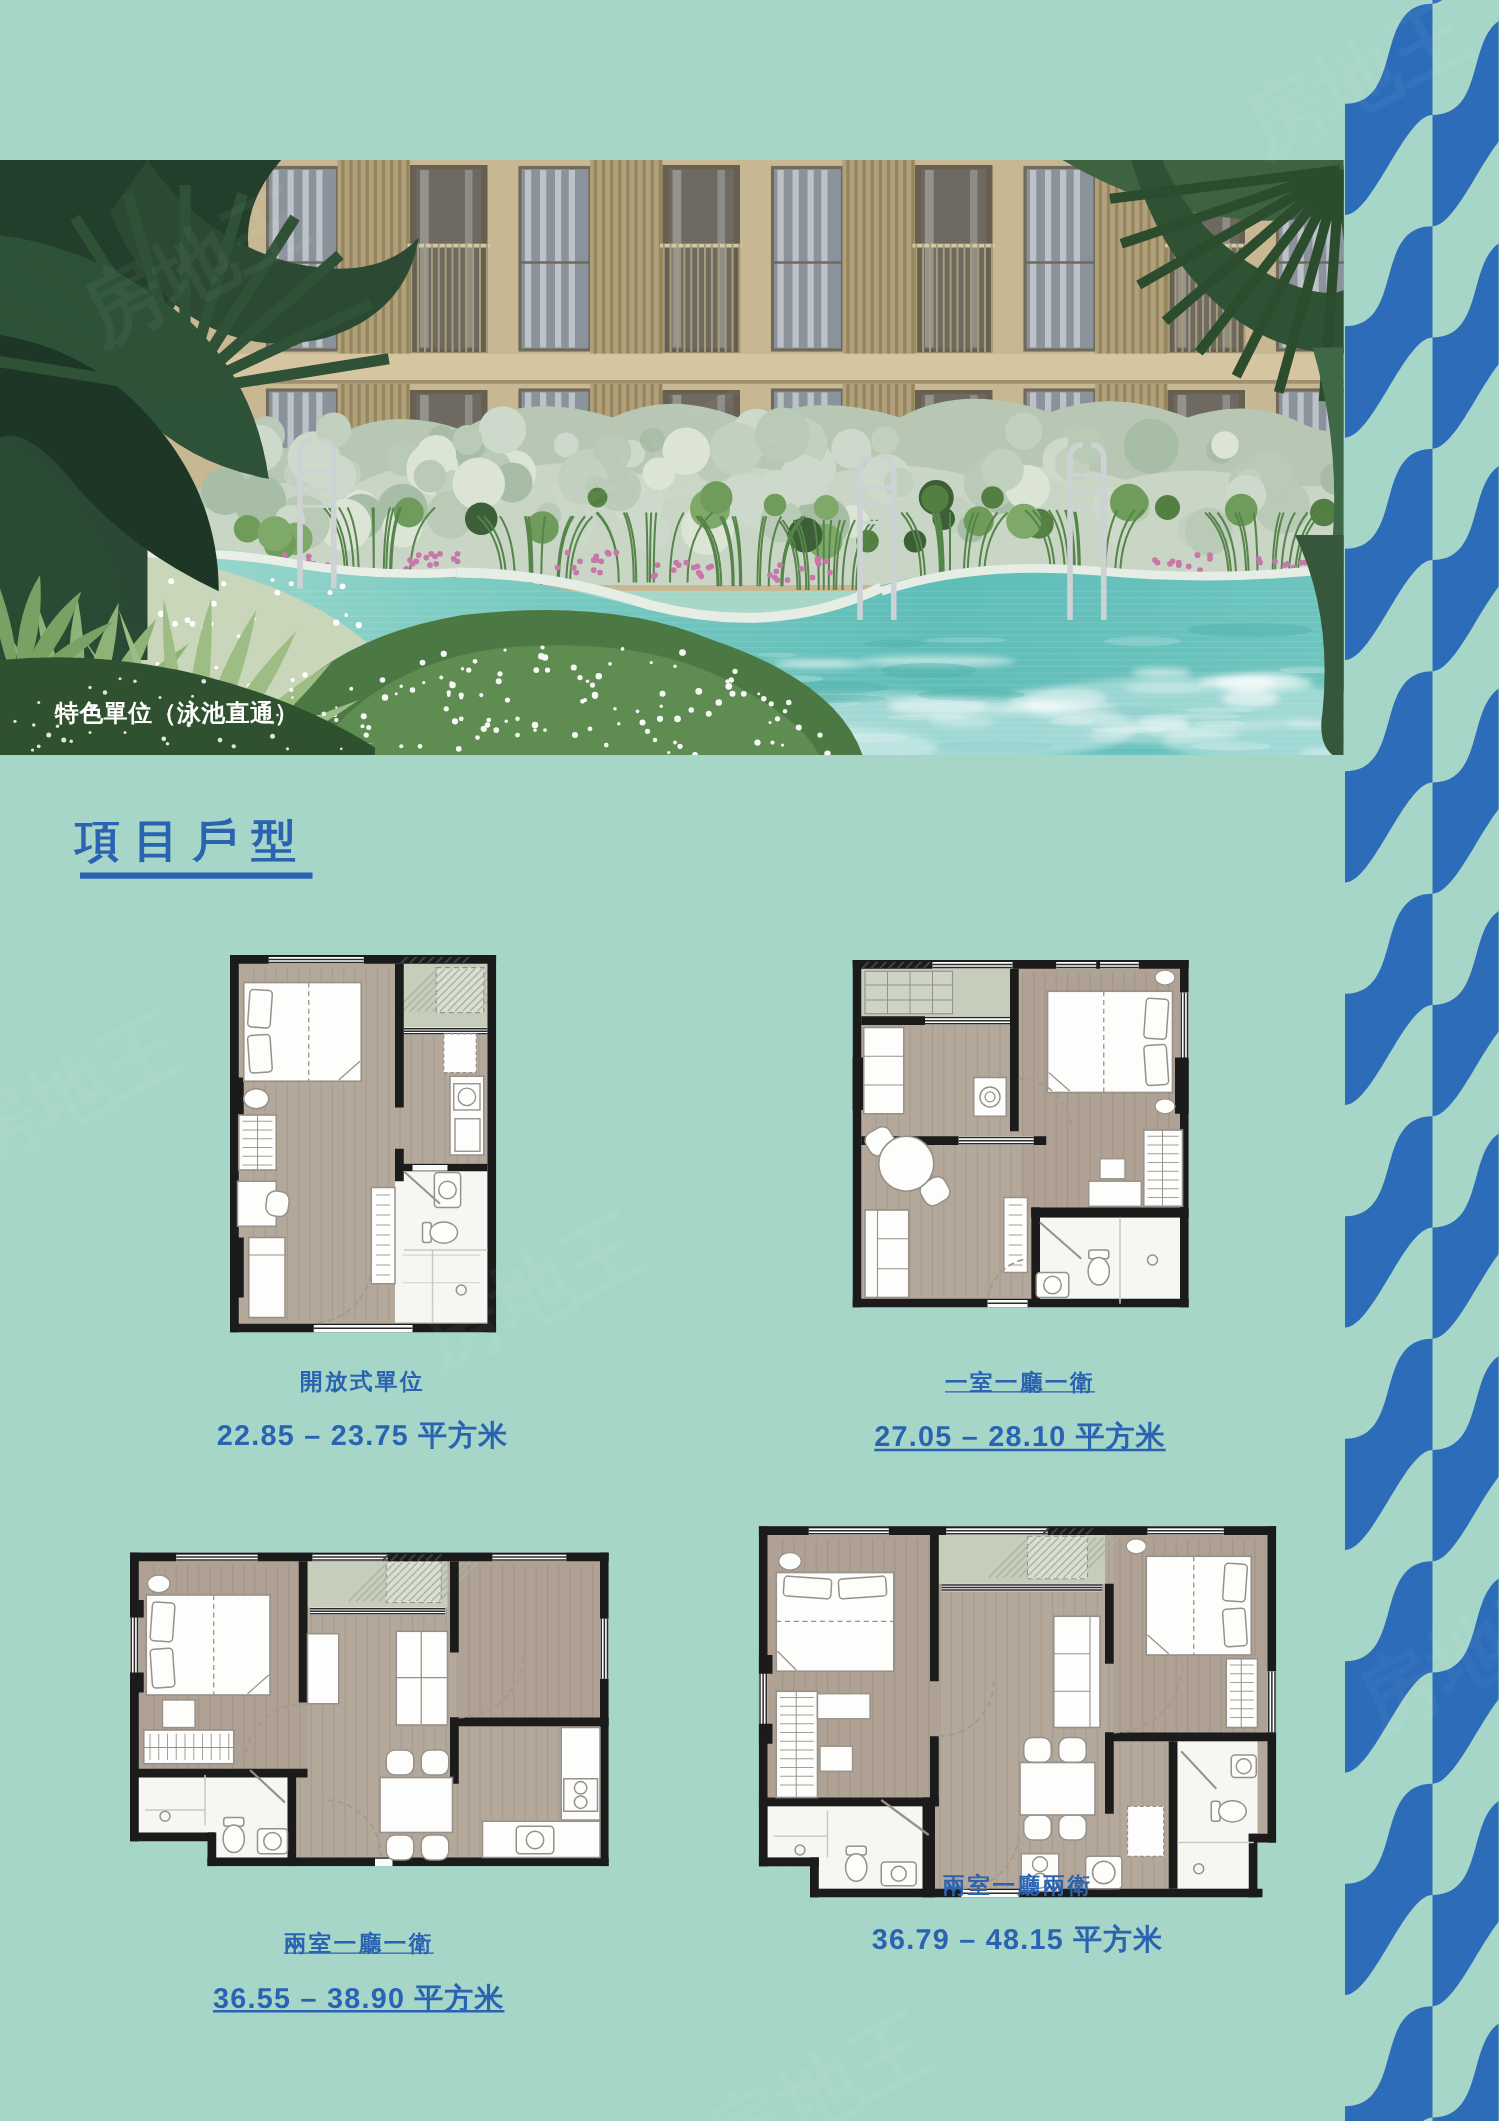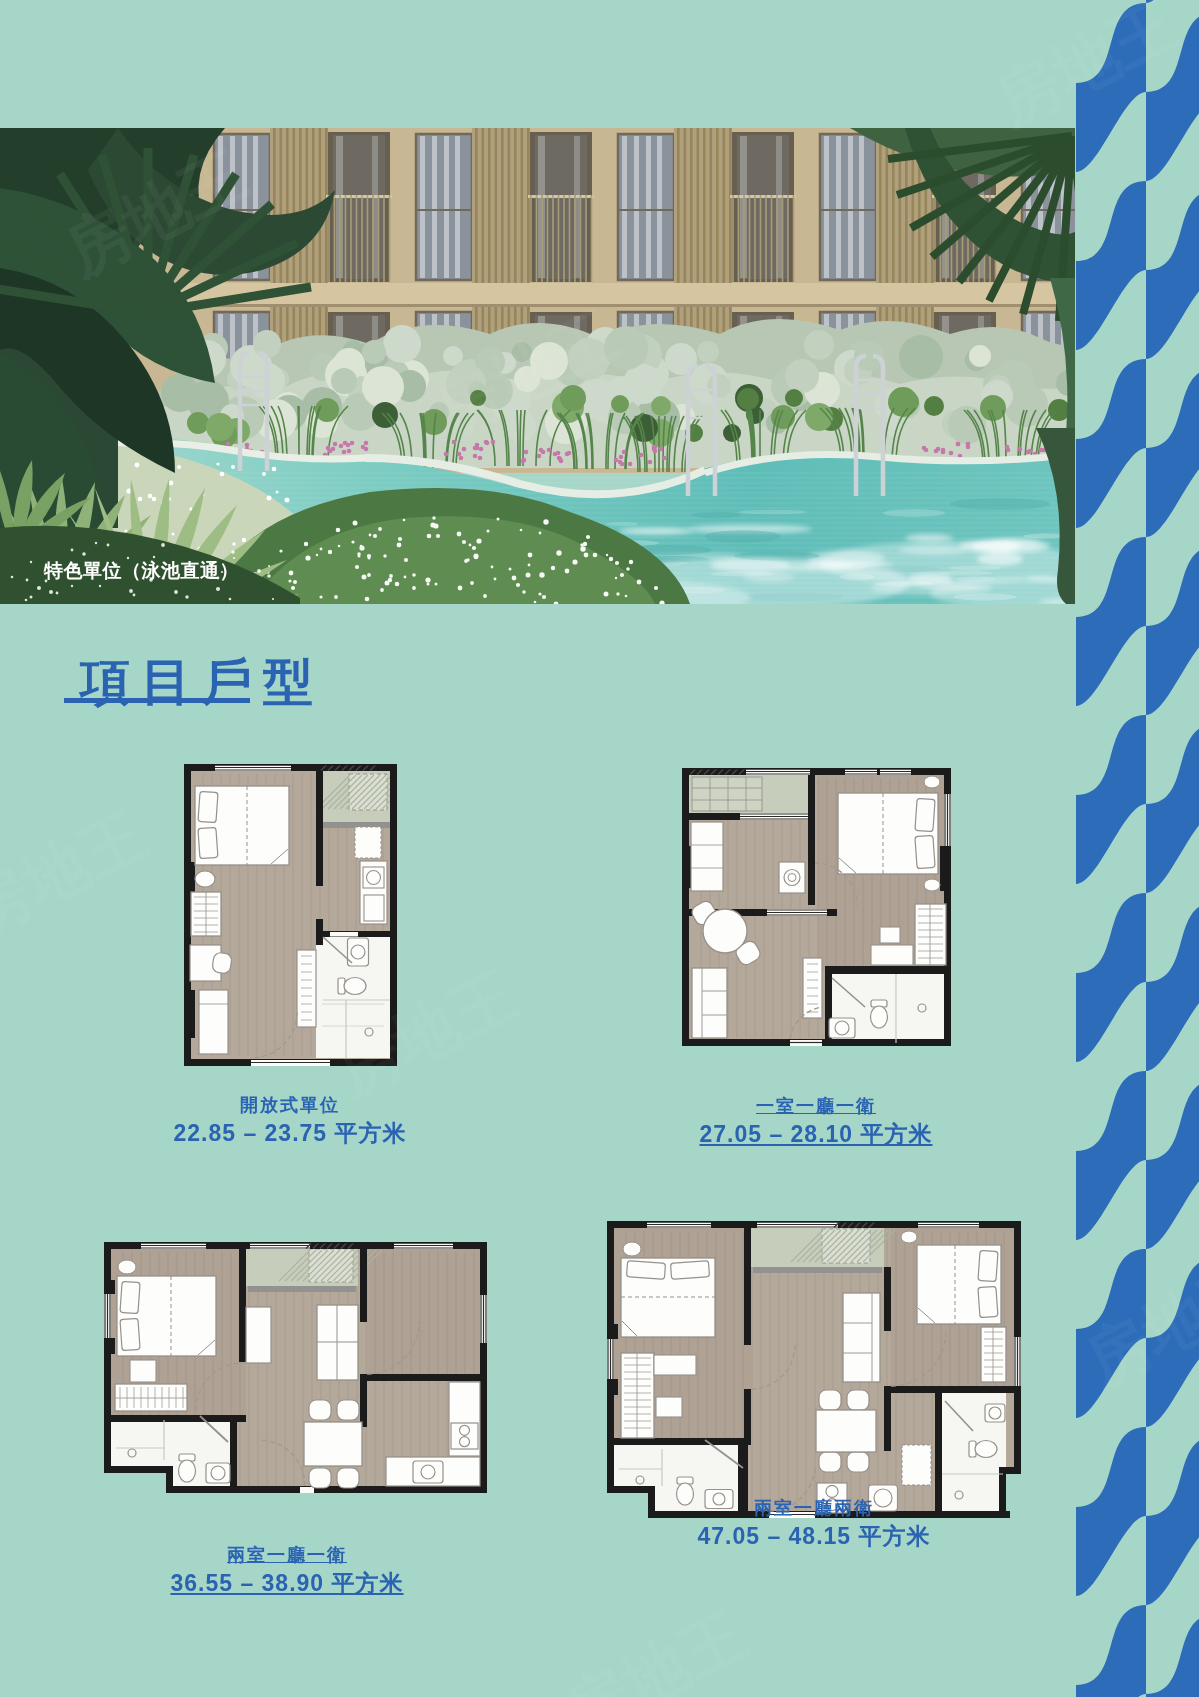--- a/index.html
+++ b/index.html
@@ -1,21 +1,21 @@
 <!DOCTYPE html>
 <html><head>
 <meta charset="utf-8">
 <style>
   html,body { margin:0; padding:0; }
   body { width:1199px; height:1697px; background:#a6d6c8; overflow:hidden;
          font-family:"Liberation Sans", sans-serif; position:relative; }
   .abs { position:absolute; }
   .cap { position:absolute; text-align:center; color:#2a63b1; font-weight:bold; }
   .cap .l1 { font-size:18px; letter-spacing:2px; }
-  .cap .l2 { font-size:23px; margin-top:1px; letter-spacing:1px; }
+  .cap .l2 { font-size:23px; margin-top:16px; letter-spacing:1px; }
 </style>
 </head>
 <body>
 
 <svg class="abs" style="left:0;top:128px" width="1075" height="476" viewBox="0 0 1075 476">
 <defs>
 <linearGradient id="poolg" x1="0" y1="0" x2="1" y2="0">
 <stop offset="0" stop-color="#aedcd2"></stop>
 <stop offset="0.35" stop-color="#7cccc2"></stop>
 <stop offset="0.7" stop-color="#5fbdb8"></stop>
@@ -903,21 +903,21 @@
 <path d="M70,982.0 C118,982.0 92,902.0 140,902.0 L140,991.0 C118,991.0 92,1071.0 70,1071.0 Z"></path>
 <path d="M70,1160.0 C118,1160.0 92,1080.0 140,1080.0 L140,1169.0 C118,1169.0 92,1249.0 70,1249.0 Z"></path>
 <path d="M70,1338.0 C118,1338.0 92,1258.0 140,1258.0 L140,1347.0 C118,1347.0 92,1427.0 70,1427.0 Z"></path>
 <path d="M70,1516.0 C118,1516.0 92,1436.0 140,1436.0 L140,1525.0 C118,1525.0 92,1605.0 70,1605.0 Z"></path>
 <path d="M70,1694.0 C118,1694.0 92,1614.0 140,1614.0 L140,1703.0 C118,1703.0 92,1783.0 70,1783.0 Z"></path>
 <path d="M70,1872.0 C118,1872.0 92,1792.0 140,1792.0 L140,1881.0 C118,1881.0 92,1961.0 70,1961.0 Z"></path>
 </g>
 </g>
 </svg>
 
-<div class="abs" style="left:80px;top:649px;font-size:50px;font-weight:bold;color:#2a63b1;letter-spacing:11px;">項目戶型</div>
+<div class="abs" style="left:60px;top:649px;font-size:36px;font-weight:bold;color:#2a63b1;letter-spacing:11px;">項目戶型</div>
 
 <div class="abs" style="left:64px;top:698px;width:186px;height:5px;background:#2a63b1;"></div>
 
 <svg class="abs" style="left:184px;top:764px" width="213" height="302" viewBox="0 0 213 302">
 
 <rect x="3" y="3" width="207" height="296" fill="#b4a89a"></rect>
 <path d="M19,10 V292 M28,10 V292 M37,10 V292 M46,10 V292 M55,10 V292 M64,10 V292 M73,10 V292 M82,10 V292 M91,10 V292 M100,10 V292 M109,10 V292 M118,10 V292 M127,10 V292 M136,10 V292 M145,10 V292 M154,10 V292 M163,10 V292 M172,10 V292 M181,10 V292 M190,10 V292 M199,10 V292" stroke="#000000" stroke-opacity="0.07" stroke-width="1" fill="none"></path>
 
 <rect x="136" y="5" width="72" height="55" fill="#c7cdbb"></rect>
 <rect x="165" y="10" width="38" height="36" fill="#dadfd2" stroke="#96918a" stroke-width="1" stroke-dasharray="4 3"></rect>
@@ -1365,21 +1365,21 @@
   <div class="l2">27.05 – 28.10 平方米</div>
 </div>
 
 <div class="cap" style="left:137px;top:1543px;width:300px;text-decoration:underline;">
   <div class="l1">兩室一廳一衛</div>
   <div class="l2">36.55 – 38.90 平方米</div>
 </div>
 
 <div class="cap" style="left:664px;top:1496px;width:300px;">
   <div class="l1">兩室一廳兩衛</div>
-  <div class="l2">47.05 – 48.15 平方米</div>
+  <div class="l2">36.79 – 48.15 平方米</div>
 </div>
 
 <div class="abs" style="left:990px;top:20px;transform:rotate(-27deg);color:#ffffff;opacity:0.04;font-size:64px;font-weight:bold;white-space:nowrap;">房地王</div>
 <div class="abs" style="left:60px;top:170px;transform:rotate(-27deg);color:#ffffff;opacity:0.045;font-size:64px;font-weight:bold;white-space:nowrap;">房地王</div>
 <div class="abs" style="left:430px;top:330px;transform:rotate(-27deg);color:#ffffff;opacity:0.04;font-size:64px;font-weight:bold;white-space:nowrap;">房地王</div>
 <div class="abs" style="left:330px;top:990px;transform:rotate(-27deg);color:#ffffff;opacity:0.038;font-size:64px;font-weight:bold;white-space:nowrap;">房地王</div>
 <div class="abs" style="left:560px;top:1630px;transform:rotate(-27deg);color:#ffffff;opacity:0.038;font-size:64px;font-weight:bold;white-space:nowrap;">房地王</div>
 <div class="abs" style="left:1080px;top:1280px;transform:rotate(-27deg);color:#ffffff;opacity:0.038;font-size:64px;font-weight:bold;white-space:nowrap;">房地王</div>
 <div class="abs" style="left:-40px;top:830px;transform:rotate(-27deg);color:#ffffff;opacity:0.038;font-size:64px;font-weight:bold;white-space:nowrap;">房地王</div>
 

